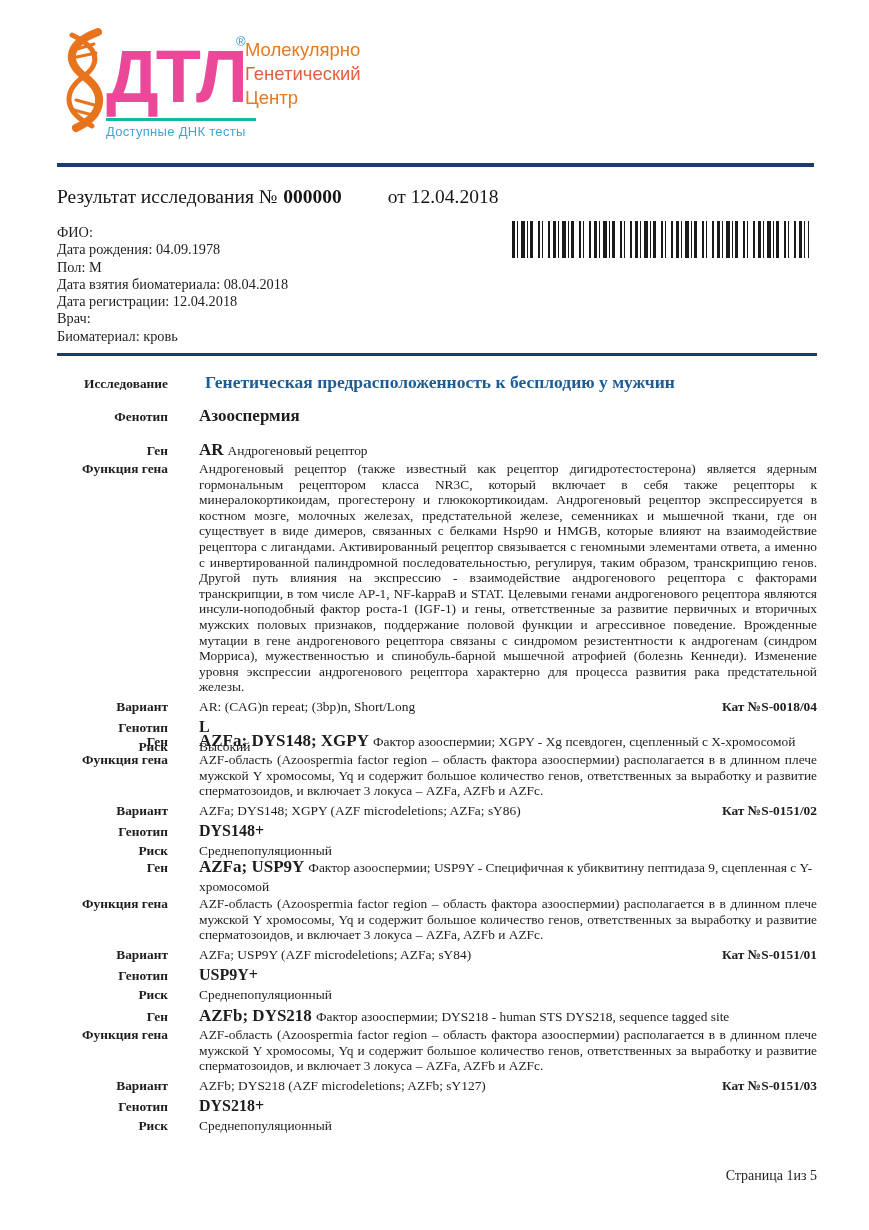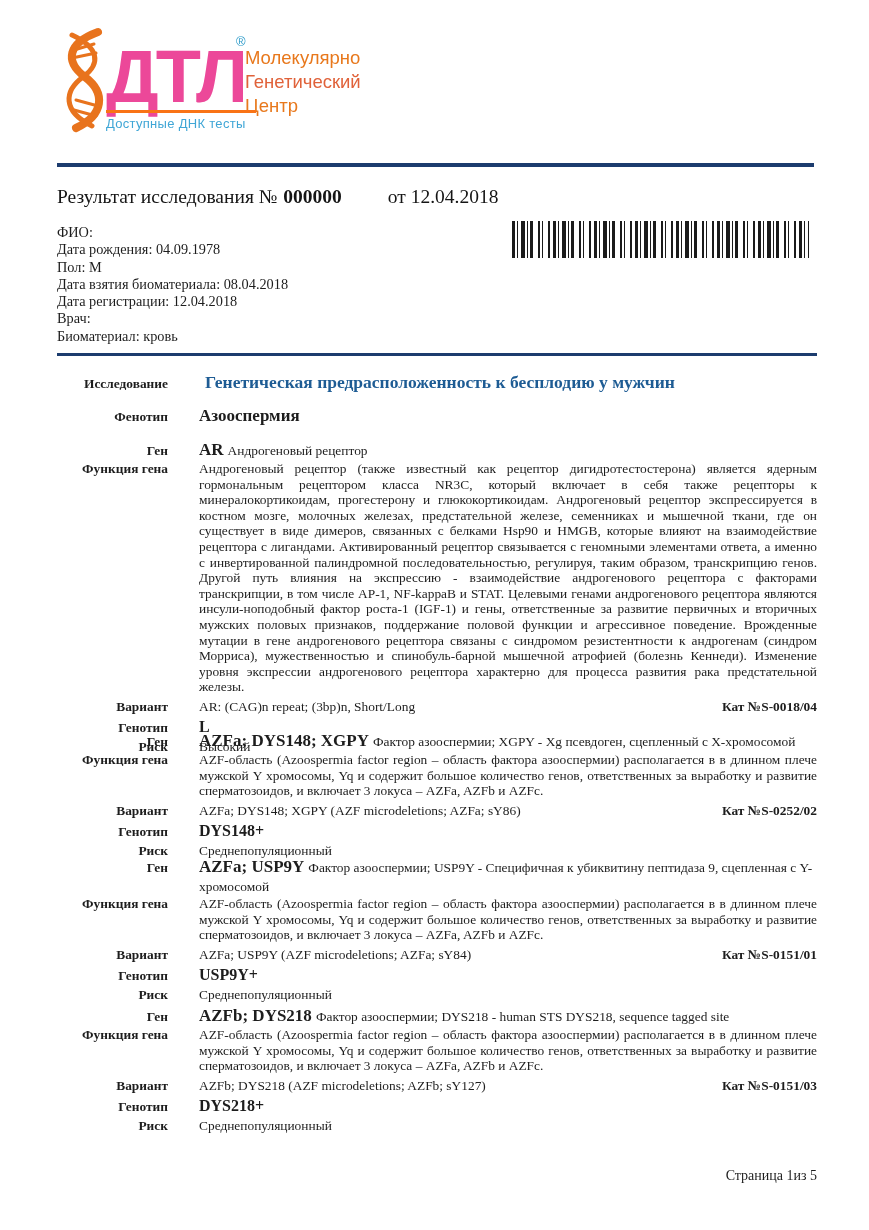--- a/index.html
+++ b/index.html
@@ -14,28 +14,28 @@
   .brand {
     position:absolute; top:14px; left:48px;
     font-family:"Liberation Sans", sans-serif; font-weight:bold;
     font-size:74px; line-height:1; color:#ec4899; letter-spacing:-3px;
   }
   .regmark {
     position:absolute; top:8px; left:178px; color:#2b9ac9;
     font-family:"Liberation Sans", sans-serif; font-size:13px;
   }
   .org-names {
-    position:absolute; top:20px; left:187px;
+    position:absolute; top:12px; left:187px;
     font-family:"Liberation Sans", sans-serif; font-size:18.5px; line-height:24px;
   }
   .org-names .n1, .org-names .n3 { color:#e8781c; }
   .org-names .n2 { color:#e0623a; }
   .tagline {
-    position:absolute; top:84px; left:48px; width:150px;
-    border-top:3px solid #f97316; padding-top:3px;
+    position:absolute; top:92px; left:48px; width:150px;
+    border-top:3px solid #14b8a6; padding-top:3px;
     font-family:"Liberation Sans", sans-serif; font-size:13px;
     letter-spacing:0.3px; color:#3fa6d6; white-space:nowrap;
   }
 
   
   .sep { position:absolute; left:57px; background:#1c3c6e; }
   .sep1 { top:163px; width:757px; height:4px; }
   .sep2 { top:353px; width:760px; height:3px; }
 
   
@@ -174,21 +174,21 @@
         <div><span class="gene-sym">AZFa; DYS148; XGPY</span> <span class="gene-desc">Фактор азооспермии; XGPY - Xg псевдоген, сцепленный с X-хромосомой</span></div>
       </div>
       <div class="row g-row">
         <div class="lab">Функция гена</div>
         <div class="func">AZF-область (Azoospermia factor region – область фактора азооспермии) располагается в в длинном плече мужской Y хромосомы, Yq и содержит большое количество генов, ответственных за выработку и развитие сперматозоидов, и включает 3 локуса – AZFa, AZFb и AZFc.</div>
       </div>
       <div class="row g-row">
         <div class="lab">Вариант</div>
         <div class="variant-line">
           <span>AZFa; DYS148; XGPY (AZF microdeletions; AZFa; sY86)</span>
-          <span class="catalog">Кат №S-0252/02</span>
+          <span class="catalog">Кат №S-0151/02</span>
         </div>
       </div>
       <div class="row g-row">
         <div class="lab">Генотип</div>
         <div class="geno">DYS148+</div>
       </div>
       <div class="row g-row">
         <div class="lab">Риск</div>
         <div class="risk">Среднепопуляционный</div>
       </div>

